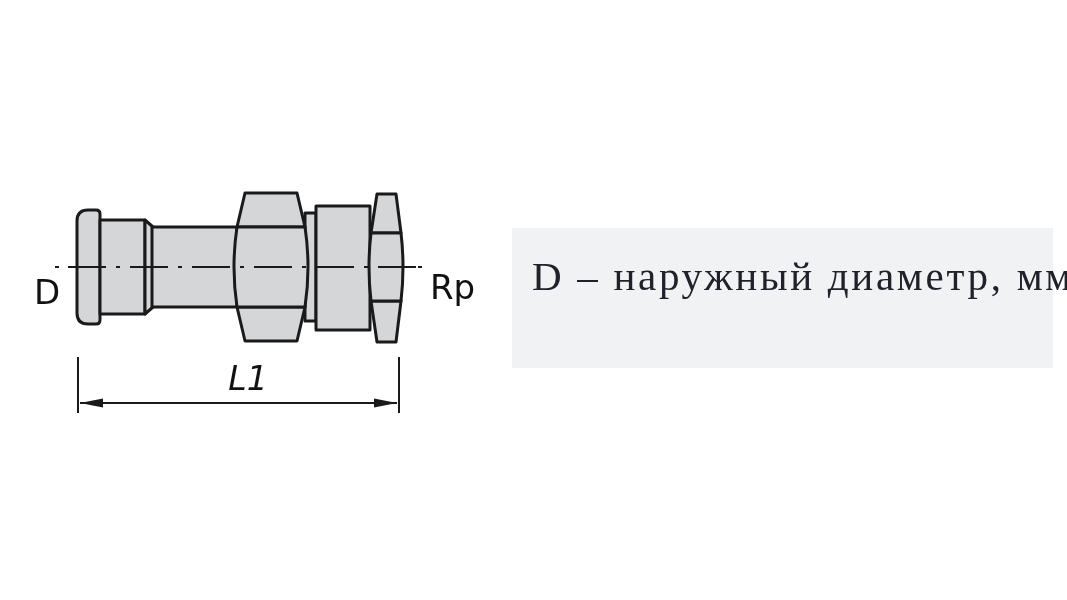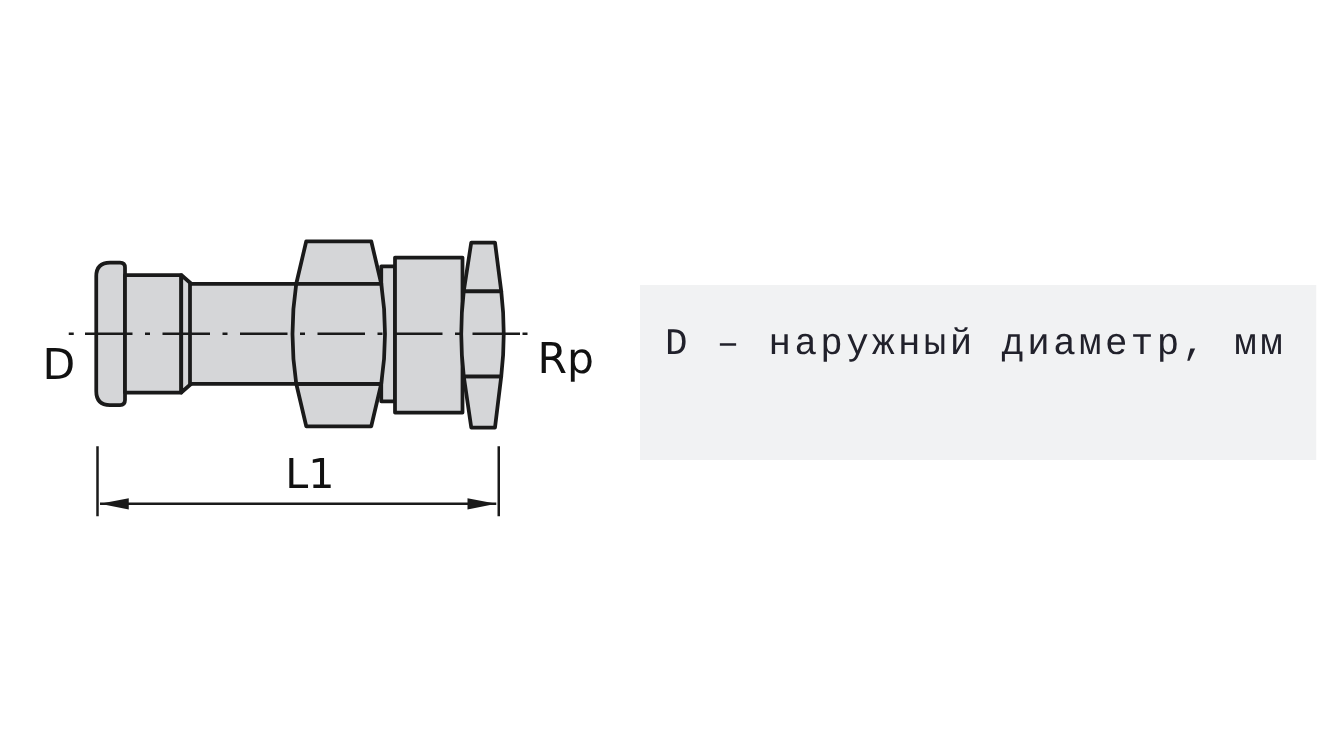--- a/index.html
+++ b/index.html
@@ -10,28 +10,28 @@
   .drawing-svg{position:absolute;left:0;top:0;width:1067px;height:600px;}
   .metal{fill:#d5d6d8;stroke:#1a1a1a;stroke-width:3;stroke-linejoin:round;}
   .thinline{stroke:#1a1a1a;stroke-width:2;fill:none;}
   .arrowhead{fill:#1a1a1a;stroke:none;}
   .dim-label{
     position:absolute;color:#111111;font-size:34px;line-height:34px;
     font-family:"DejaVu Sans", sans-serif;white-space:nowrap;
   }
   .label-d{left:34px;top:275px;}
   .label-rp{left:416px;top:270px;margin-left:14px;}
-  .label-l1{left:222px;top:362px;width:52px;text-align:center;font-size:33px;}
+  .label-l1{left:222px;top:362px;width:52px;text-align:center;font-size:33px;font-style:italic;}
   .legend-box{
     position:absolute;left:512px;top:228px;width:541px;height:140px;
     background:#f1f2f3;box-sizing:border-box;padding:26px 0 0 20px;
   }
   .legend-line{
-    font-family:Liberation Mono, monospace;
-    font-size:30px;line-height:44px;letter-spacing:2.7px;
+    font-family:Liberation Serif, serif;
+    font-size:41px;line-height:44px;letter-spacing:2.7px;
     color:#21212b;white-space:pre;
   }
 </style>
 </head>
 <body>
 
 <div class="stage">
 
   <svg class="drawing-svg" viewBox="0 0 1067 600" aria-hidden="true">
 

